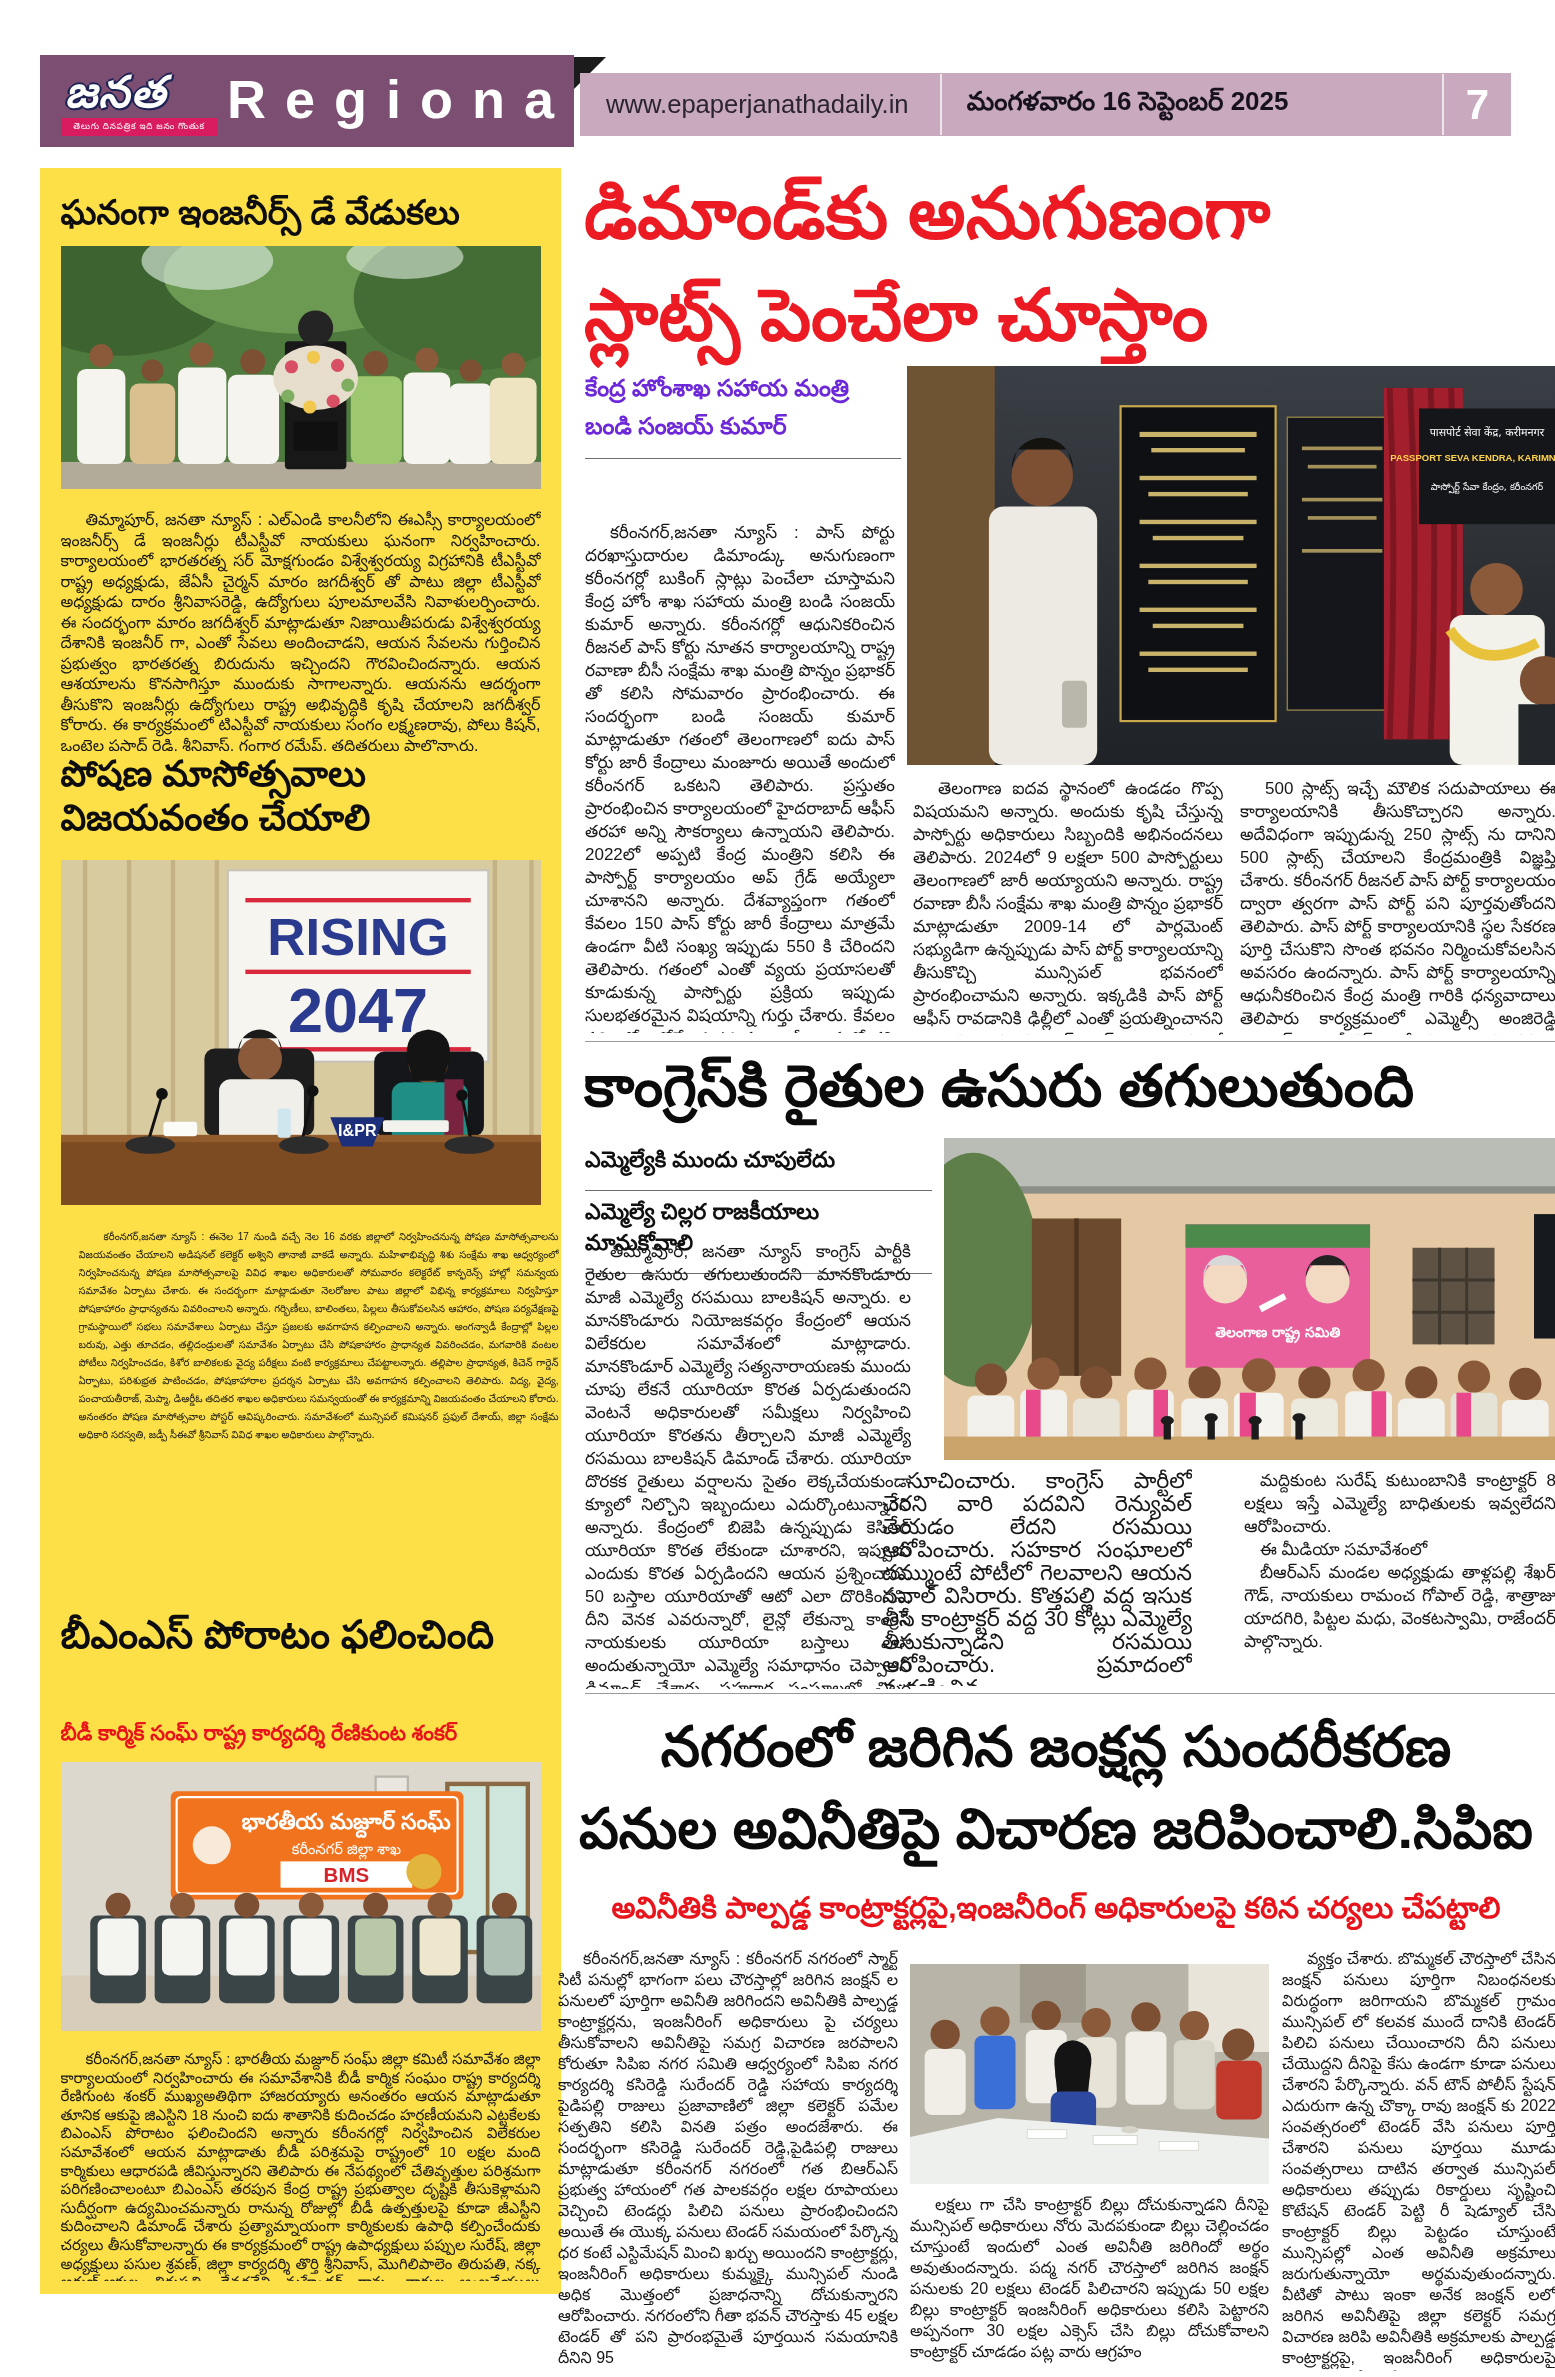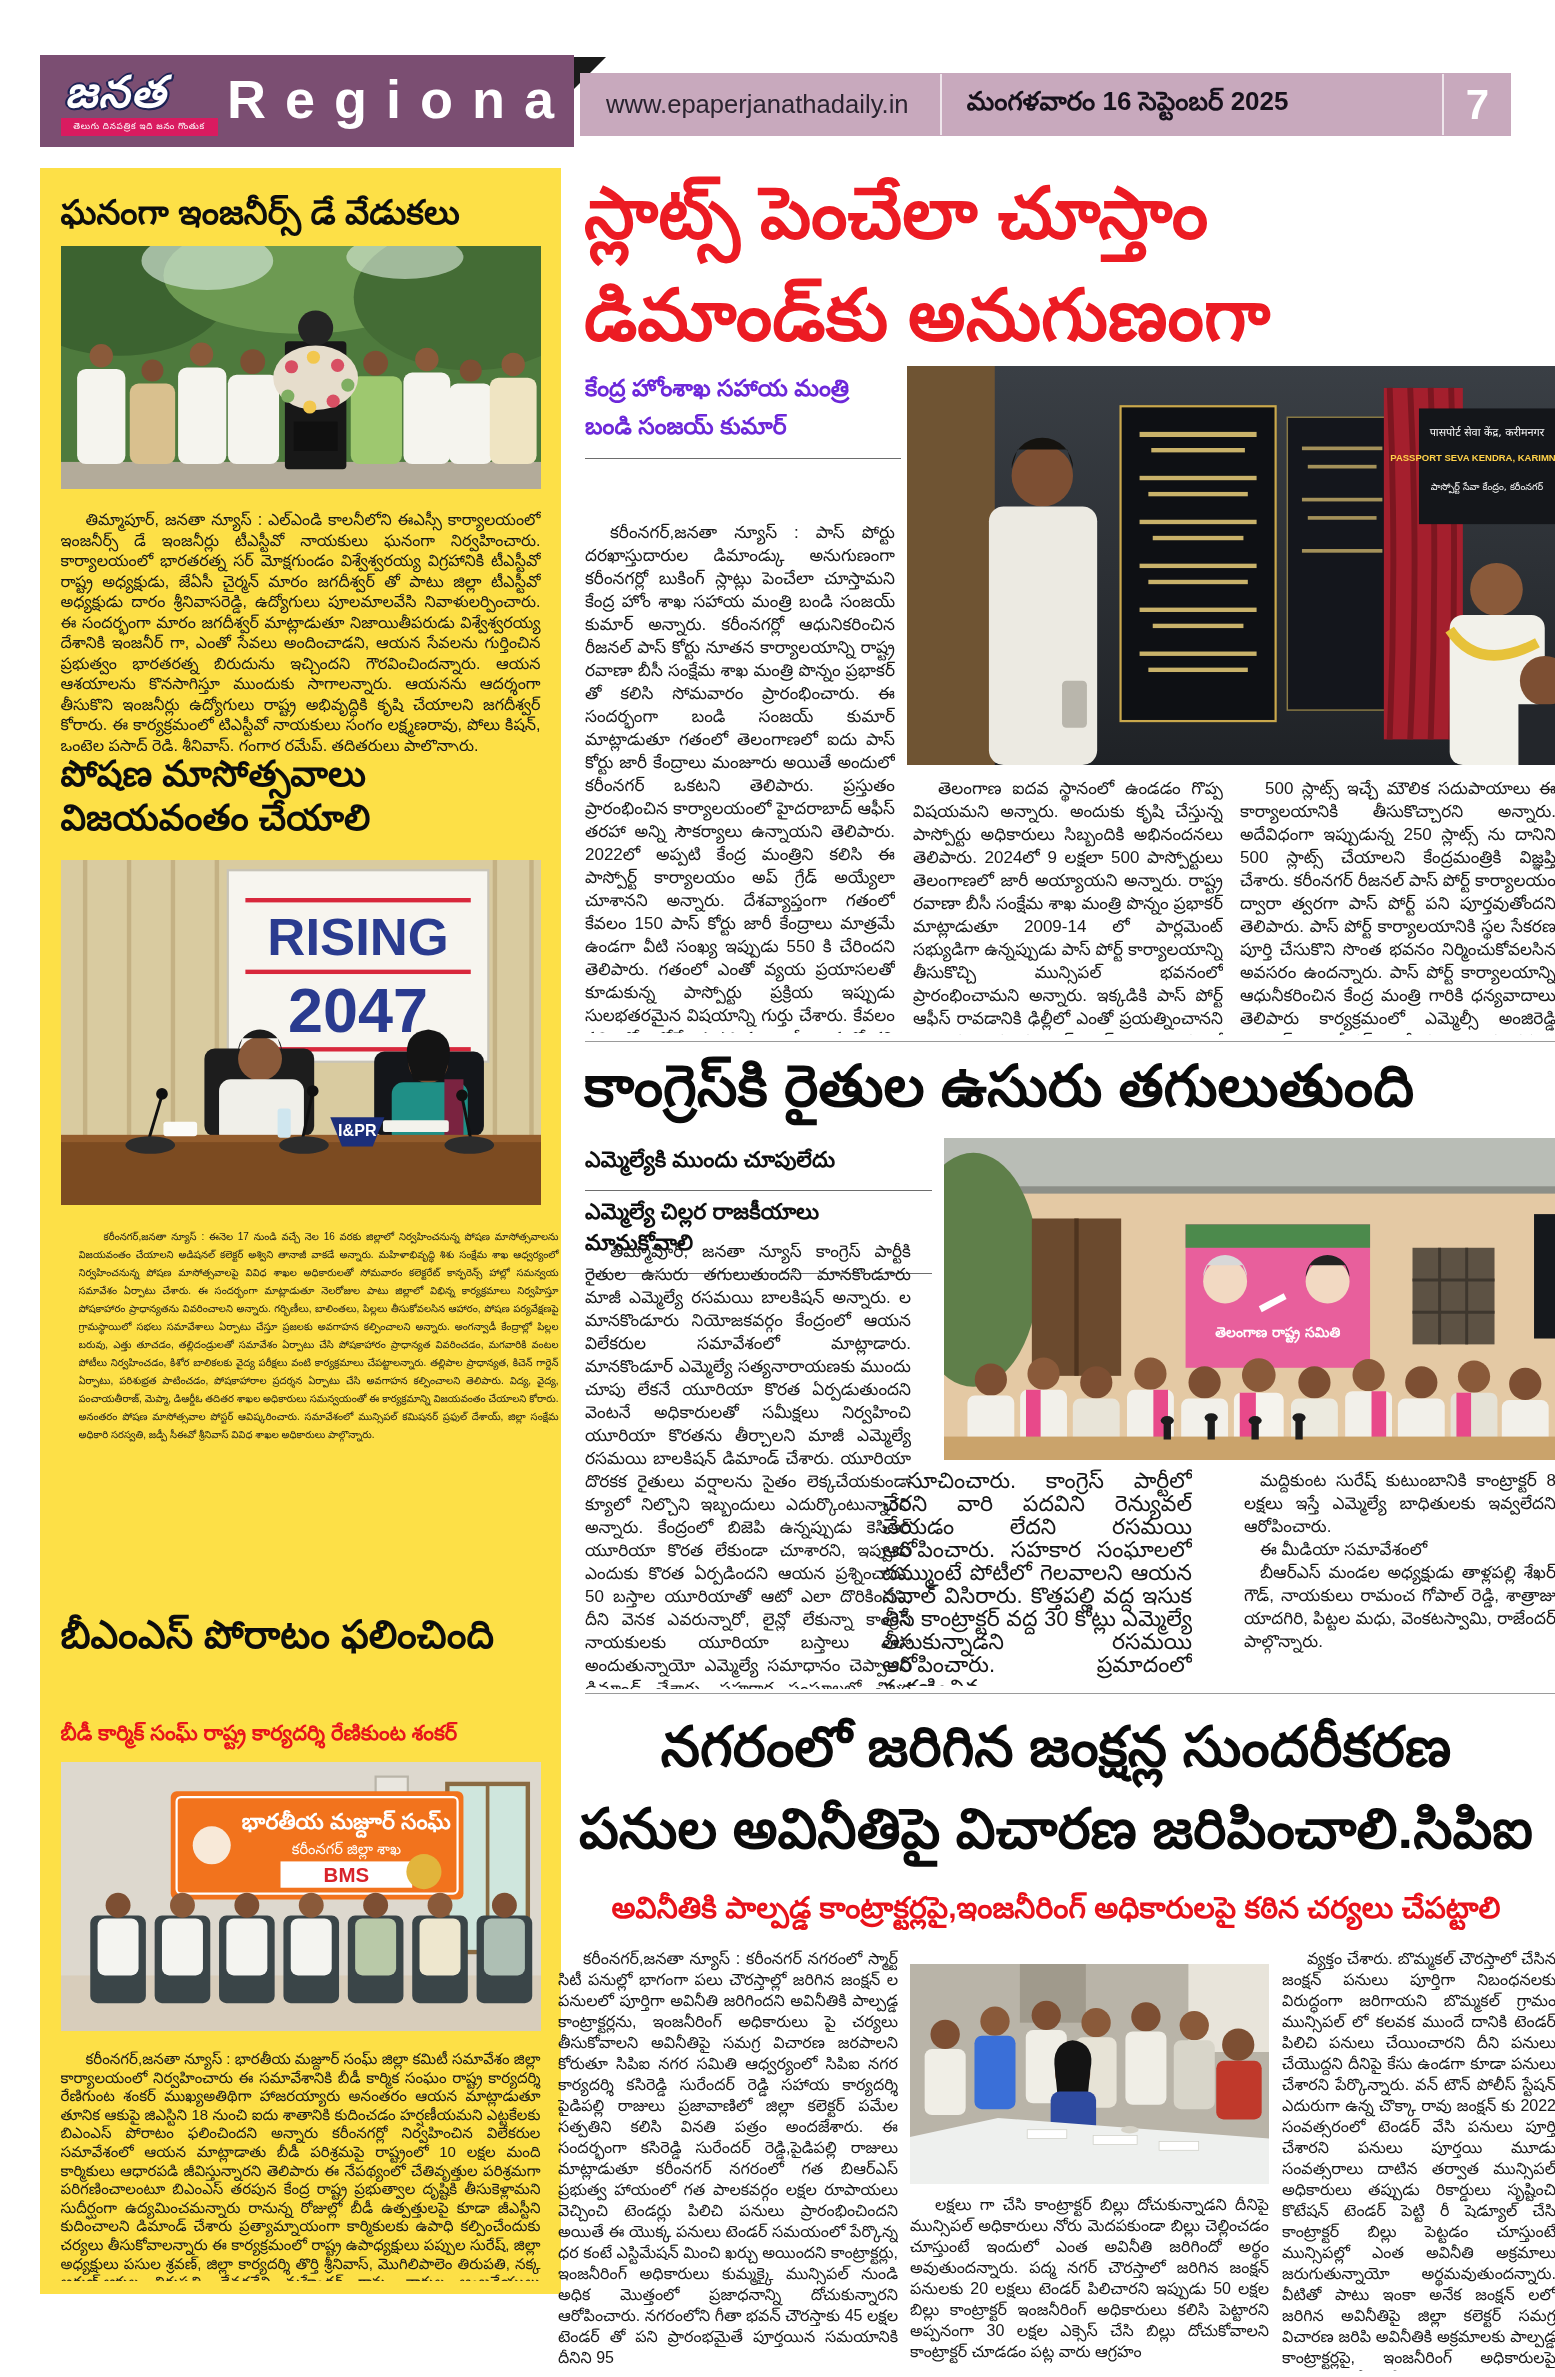--- a/index.html
+++ b/index.html
@@ -268,22 +268,22 @@
         </g>
       </svg>
     </div>
 
     <div id="a3-body" class="body-text">
       <p>కరీంనగర్,జనతా న్యూస్ : భారతీయ మజ్దూర్ సంఘ్ జిల్లా కమిటీ సమావేశం జిల్లా కార్యాలయంలో నిర్వహించారు ఈ సమావేశానికి బీడీ కార్మిక సంఘం రాష్ట్ర కార్యదర్శి రేణిగుంట శంకర్ ముఖ్యఅతిథిగా హాజరయ్యారు అనంతరం ఆయన మాట్లాడుతూ తూనిక ఆకుపై జిఎస్టిని 18 నుంచి ఐదు శాతానికి కుదించడం హర్షణీయమని ఎట్టకేలకు బిఎంఎస్ పోరాటం ఫలించిందని అన్నారు కరీంనగర్లో నిర్వహించిన విలేకరుల సమావేశంలో ఆయన మాట్లాడాతు బీడీ పరిశ్రమపై రాష్ట్రంలో 10 లక్షల మంది కార్మికులు ఆధారపడి జీవిస్తున్నారని తెలిపారు ఈ నేపథ్యంలో చేతివృత్తుల పరిశ్రమగా పరిగణించాలంటూ బిఎంఎస్ తరపున కేంద్ర రాష్ట్ర ప్రభుత్వాల దృష్టికి తీసుకెళ్లామని సుదీర్ఘంగా ఉద్యమించమన్నారు రానున్న రోజుల్లో బీడీ ఉత్పత్తులపై కూడా జీఎస్టీని కుదించాలని డిమాండ్ చేశారు ప్రత్యామ్నాయంగా కార్మికులకు ఉపాధి కల్పించేందుకు చర్యలు తీసుకోవాలన్నారు ఈ కార్యక్రమంలో రాష్ట్ర ఉపాధ్యక్షులు పప్పుల సురేష్, జిల్లా అధ్యక్షులు పసుల శ్రవణ్, జిల్లా కార్యదర్శి తొర్తి శ్రీనివాస్, మొగిలిపాలెం తిరుపతి, నక్క అరుణ్,ఆకుల తిరుపతి, దేవరనేని మహేందర్ రావు, నాగుల ఆంజనేయులు తదితరులు పాల్గొన్నారు.</p>
     </div>
   </div>
 
   <div id="main-headline" class="abs">
+    <div>డిమాండ్‌కు అనుగుణంగా</div>
     <div>స్లాట్స్ పెంచేలా చూస్తాం</div>
-    <div>డిమాండ్‌కు అనుగుణంగా</div>
   </div>
 
   <div id="main-subheads" class="abs">
     <p id="main-sub2" class="sh">కేంద్ర హోంశాఖ సహాయ మంత్రి బండి సంజయ్ కుమార్</p>
   </div>
 
   <div id="main-photo" class="photo">
     <svg viewBox="0 0 886 545" preserveAspectRatio="none">
       <defs>
         <linearGradient id="pgbg" x1="0" y1="0" x2="0" y2="1">

